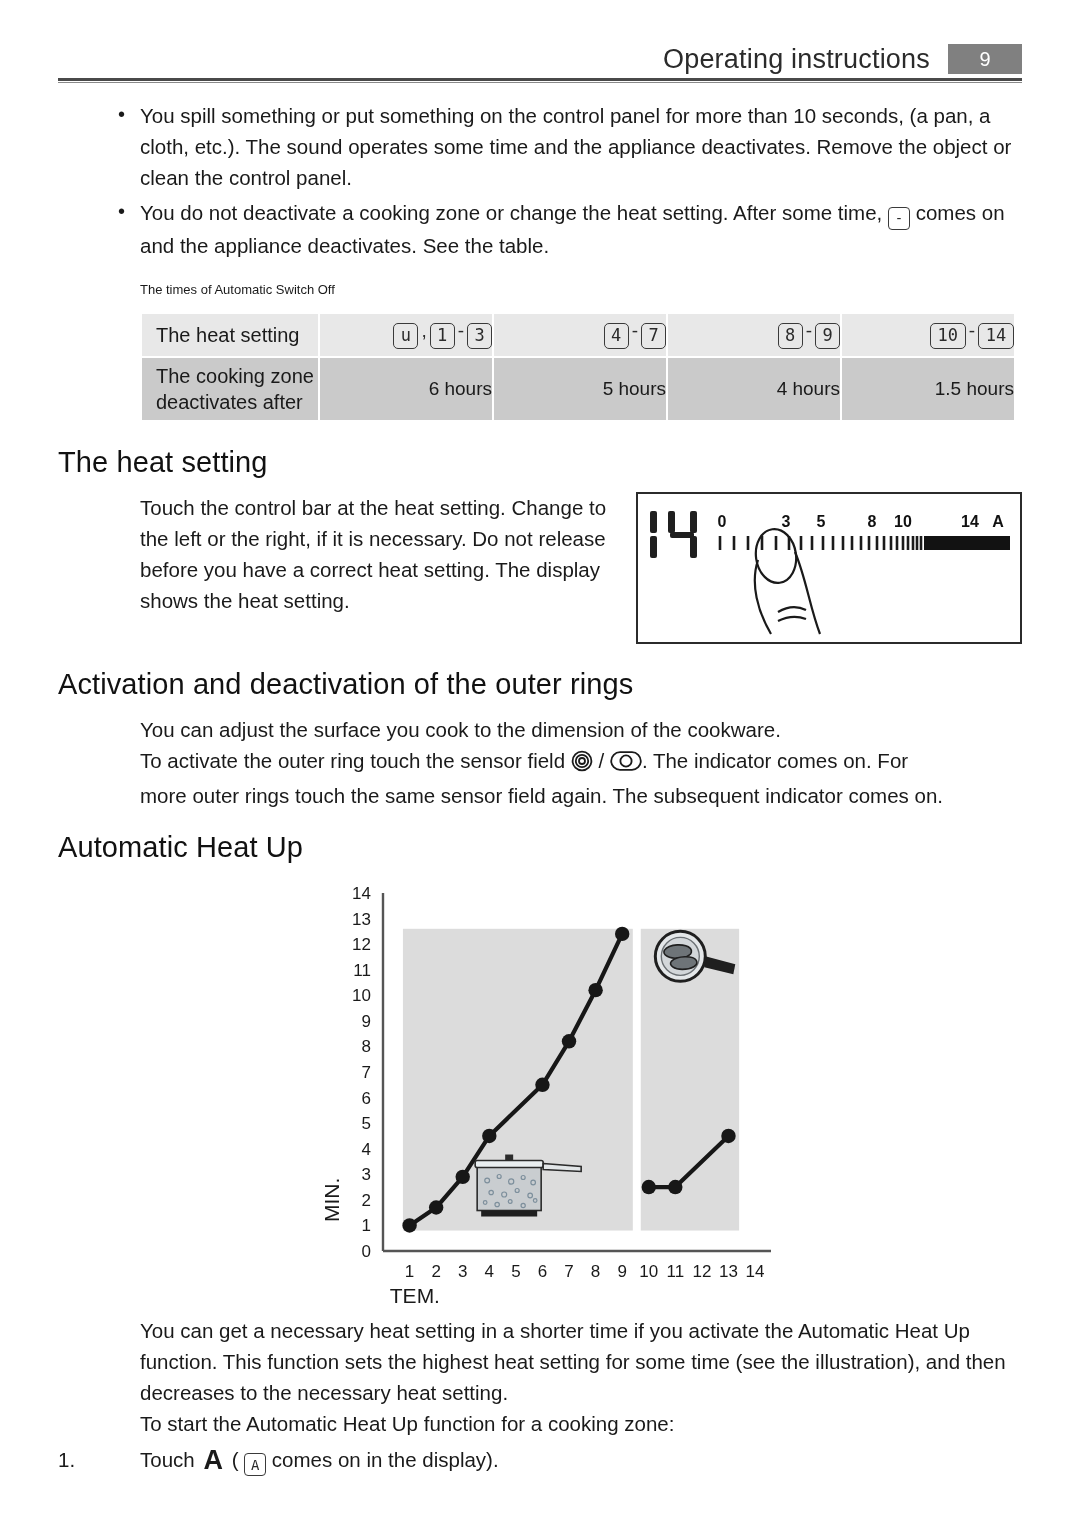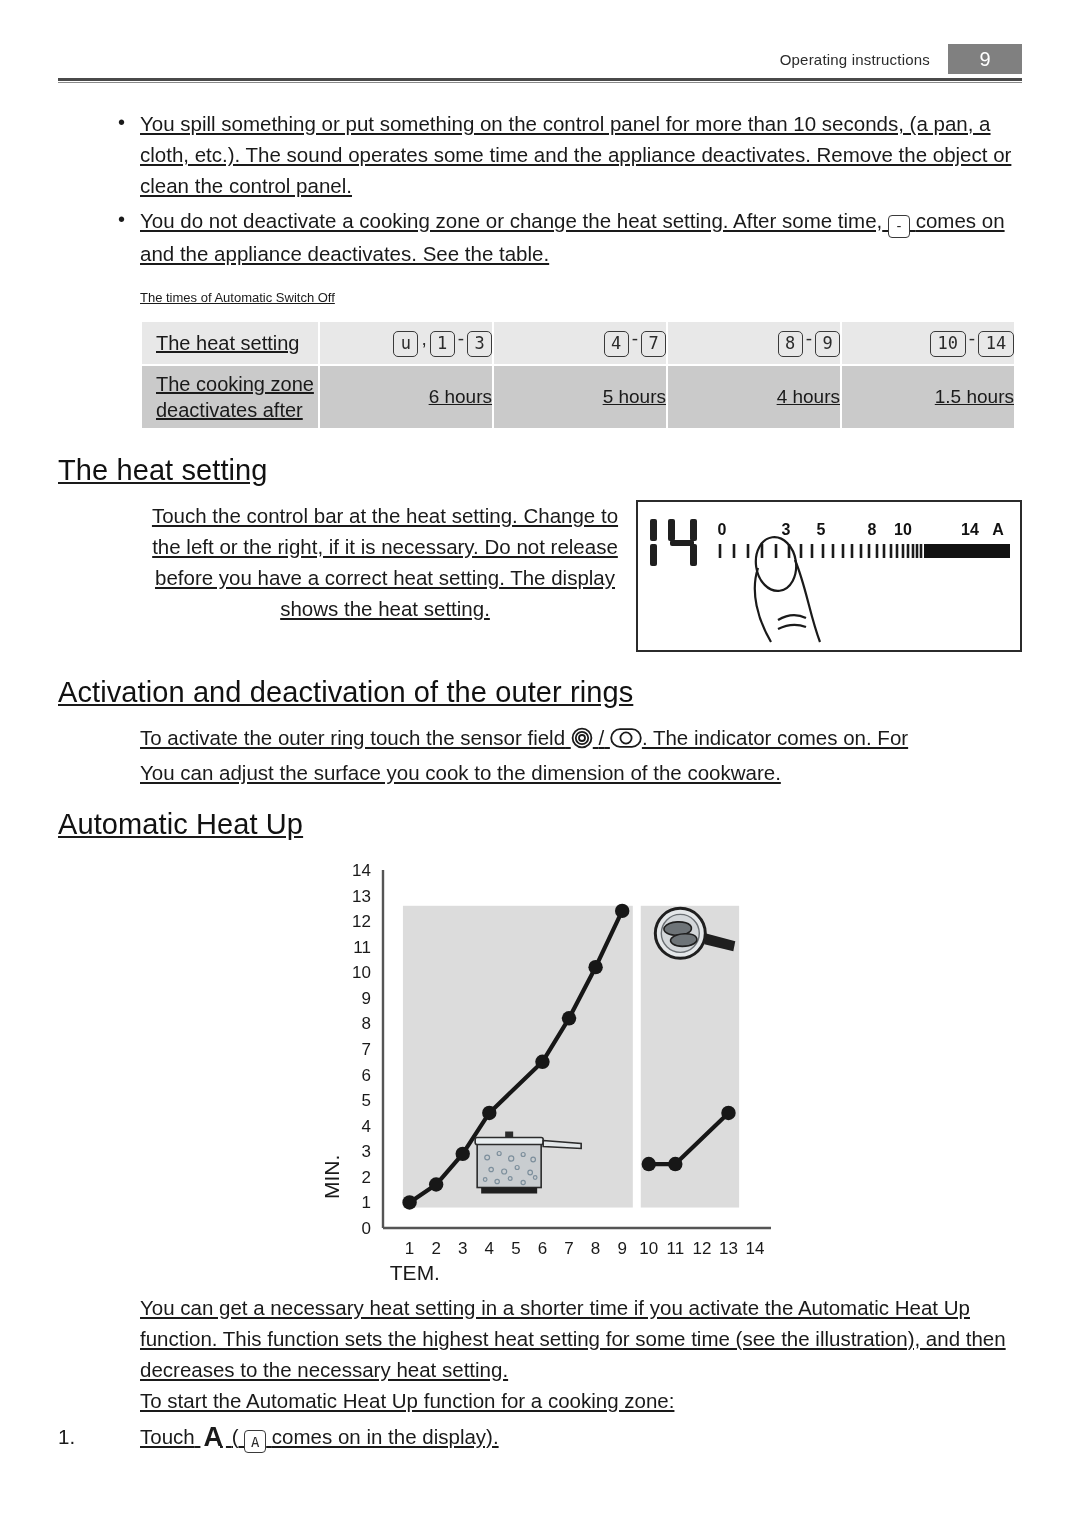--- a/index.html
+++ b/index.html
@@ -26,21 +26,21 @@
     position: absolute;
     top: 42px;
     left: 58px;
     right: 58px;
     height: 34px;
     display: flex;
     align-items: center;
     justify-content: flex-end;
   }
   .header-title {
-    font-size: 15px;
+    font-size: 27px;
     color: #2b2b2b;
     letter-spacing: 0.2px;
     margin-right: 18px;
   }
   .page-number-box {
     background: #808080;
     color: #ffffff;
     width: 74px;
     height: 30px;
     display: flex;
@@ -61,24 +61,23 @@
     top: 82px;
     left: 58px;
     right: 58px;
     height: 1px;
     background: #8a8a8a;
   }
 
   
   .content {
     position: absolute;
-    top: 108px;
+    top: 100px;
     left: 58px;
     width: 964px;
-    text-decoration: underline;
   }
   .bullet-list {
     margin: 0;
     padding: 0;
     list-style: none;
   }
   .bullet-item {
     position: relative;
     padding-left: 82px;
     font-size: 20.5px;
@@ -302,21 +301,21 @@
         <td class="col-d cell-center">5 hours</td>
         <td class="col-d cell-center">4 hours</td>
         <td class="col-d cell-center">1.5 hours</td>
       </tr>
     </tbody>
       </table>
 
     <div style="height:22px"></div>
     <h2 class="section-title">The heat setting</h2>
 
-    <div class="heat-section" style="margin-top:12px; height:156px;text-align:center;">
+    <div class="heat-section" style="margin-top:12px; height:156px;">
       <div class="heat-text">Touch the control bar at the heat setting. Change to the left or the right, if it is necessary. Do not release before you have a correct heat setting. The display shows the heat setting.</div>
 
       <div class="illus-box">
         <svg width="382" height="148" viewBox="0 0 382 148">
 
           <g fill="#1f1f1f">
 
             <rect x="12" y="17" width="7" height="22" rx="2"></rect>
             <rect x="12" y="42" width="7" height="22" rx="2"></rect>
 
@@ -371,38 +370,39 @@
             <path d="M140 127 C 150 122, 160 122, 168 125"></path>
           </g>
         </svg>
       </div>
     </div>
 
     <div style="height:18px"></div>
     <h2 class="section-title">Activation and deactivation of the outer rings</h2>
 
     <div style="height:12px"></div>
+    <div class="para indent-para">You can adjust the surface you cook to the dimension of the cookware.</div>
     <div class="para indent-para">
       <span>To activate the outer ring touch the sensor field</span>
       <span class="icon-inline">
         <svg width="22" height="22" viewBox="0 0 22 22">
           <circle cx="11" cy="11" r="9.4" fill="none" stroke="#1a1a1a" stroke-width="1.8"></circle>
           <circle cx="11" cy="11" r="6.2" fill="none" stroke="#1a1a1a" stroke-width="1.8"></circle>
           <circle cx="11" cy="11" r="3.0" fill="none" stroke="#1a1a1a" stroke-width="1.8"></circle>
         </svg>
       </span>
       <span>/</span>
       <span class="icon-inline">
         <svg width="32" height="22" viewBox="0 0 32 22">
           <rect x="1.2" y="2.2" width="29.6" height="17.6" rx="8.8" fill="none" stroke="#1a1a1a" stroke-width="1.8"></rect>
           <circle cx="16" cy="11" r="5.6" fill="none" stroke="#1a1a1a" stroke-width="1.8"></circle>
         </svg>
       </span><span>. The indicator comes on. For</span>
     </div>
-    <div class="para indent-para">You can adjust the surface you cook to the dimension of the cookware.</div>
+    <div class="para indent-para">more outer rings touch the same sensor field again. The subsequent indicator comes on.</div>
 
     <div style="height:18px"></div>
     <h2 class="section-title">Automatic Heat Up</h2>
 
     <div class="chart-wrap">
       <svg id="chart-svg" width="470" height="430" viewBox="0 0 470 430">
           <rect x="89.93150684931507" y="49.80000000000001" width="229.87671232876713" height="301.74285714285713" fill="#dcdcdc"></rect>
           <rect x="327.7808219178082" y="49.80000000000001" width="98.32876712328766" height="301.74285714285713" fill="#dcdcdc"></rect>
           <line x1="70" y1="14" x2="70" y2="372" stroke="#555" stroke-width="2.4"></line>
           <line x1="70" y1="372" x2="458" y2="372" stroke="#555" stroke-width="2.4"></line>

